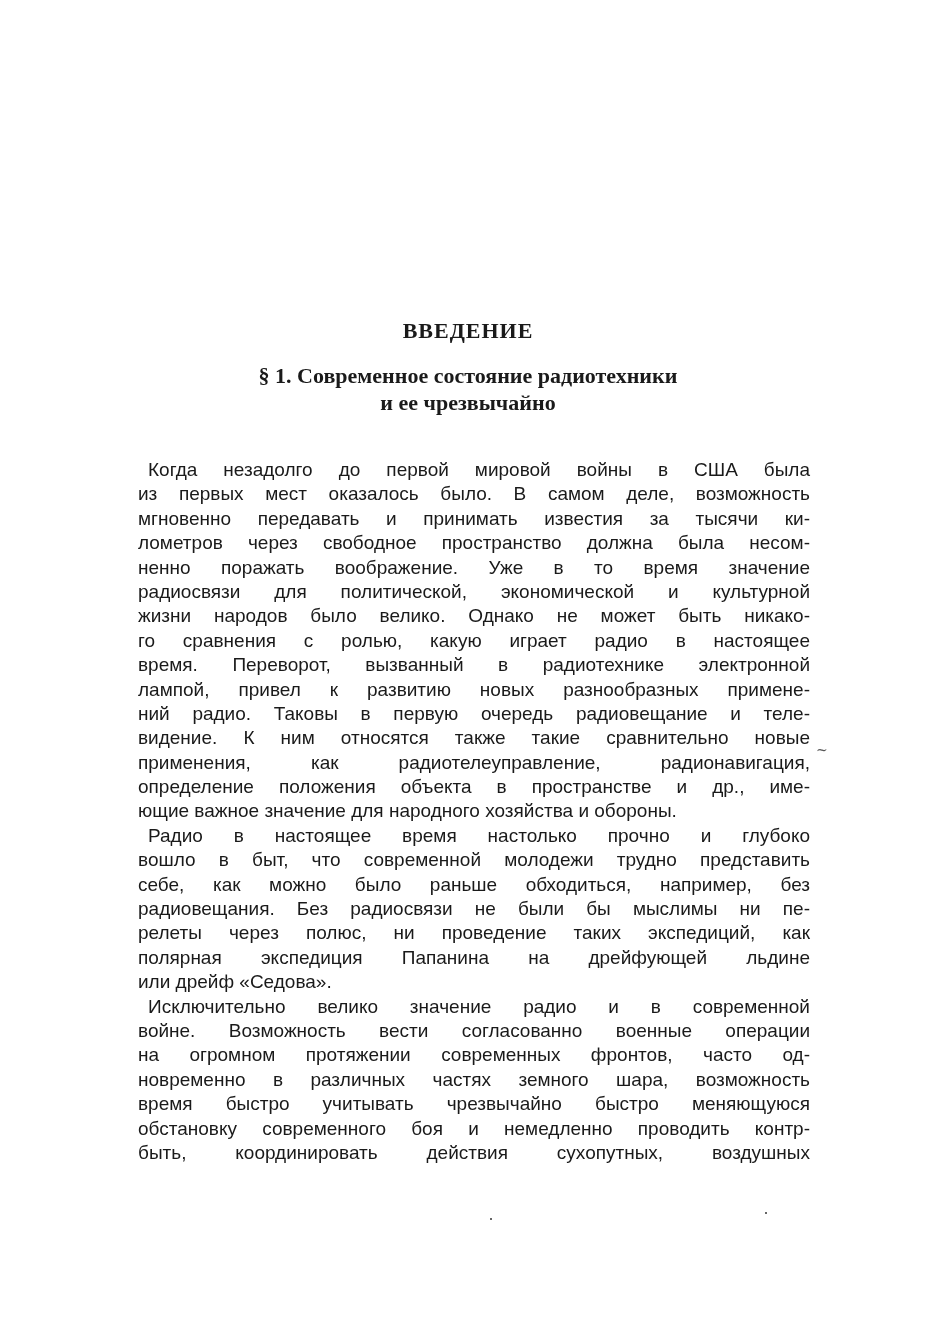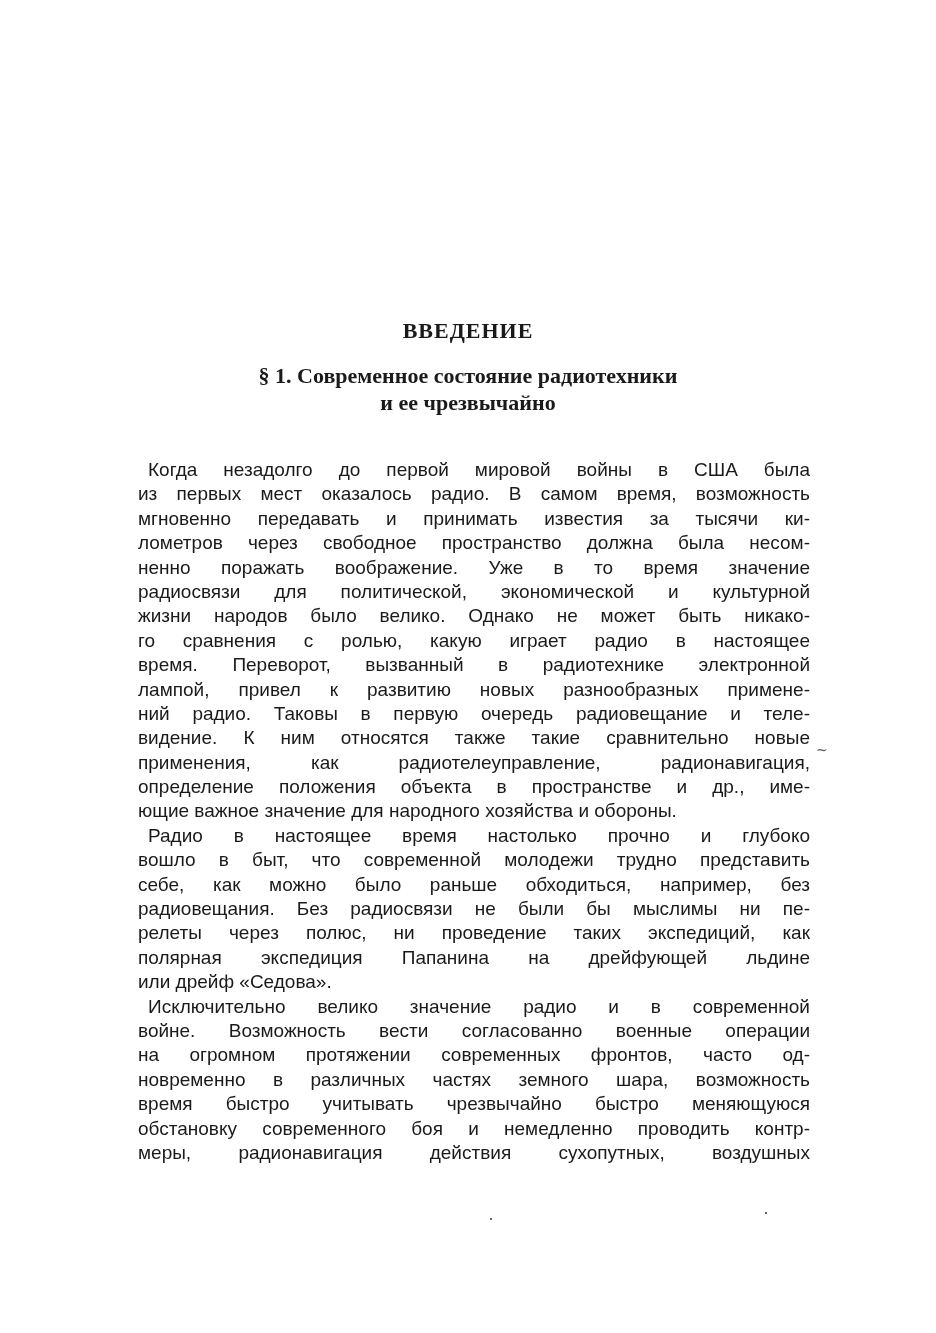--- a/index.html
+++ b/index.html
@@ -85,21 +85,21 @@
   <div class="chapter-title">ВВЕДЕНИЕ</div>
 
   <div class="section-title">
     <span>§ 1. Современное состояние радиотехники</span>
     <span>и ее чрезвычайно</span>
   </div>
 
   <div class="body-text">
 
     <span class="line indent">Когда незадолго до первой мировой войны в США была</span>
-    <span class="line">из первых мест оказалось радио. В самом время, возможность</span>
+    <span class="line">из первых мест оказалось было. В самом деле, возможность</span>
     <span class="line">мгновенно передавать и принимать известия за тысячи ки-</span>
     <span class="line">лометров через свободное пространство должна была несом-</span>
     <span class="line">ненно поражать воображение. Уже в то время значение</span>
     <span class="line">радиосвязи для политической, экономической и культурной</span>
     <span class="line">жизни народов было велико. Однако не может быть никако-</span>
     <span class="line">го сравнения с ролью, какую играет радио в настоящее</span>
     <span class="line">время. Переворот, вызванный в радиотехнике электронной</span>
     <span class="line">лампой, привел к развитию новых разнообразных примене-</span>
     <span class="line">ний радио. Таковы в первую очередь радиовещание и теле-</span>
     <span class="line">видение. К ним относятся также такие сравнительно новые</span>
@@ -114,19 +114,19 @@
     <span class="line">релеты через полюс, ни проведение таких экспедиций, как</span>
     <span class="line">полярная экспедиция Папанина на дрейфующей льдине</span>
     <span class="line last">или дрейф «Седова».</span>
 
     <span class="line indent">Исключительно велико значение радио и в современной</span>
     <span class="line">войне. Возможность вести согласованно военные операции</span>
     <span class="line">на огромном протяжении современных фронтов, часто од-</span>
     <span class="line">новременно в различных частях земного шара, возможность</span>
     <span class="line">время быстро учитывать чрезвычайно быстро меняющуюся</span>
     <span class="line">обстановку современного боя и немедленно проводить контр-</span>
-    <span class="line">меры, радионавигация действия сухопутных, воздушных</span>
+    <span class="line">быть, координировать действия сухопутных, воздушных</span>
   </div>
 
   <div class="margin-mark">~</div>
   <div class="speck" style="left:490px; top:1218px;"></div>
   <div class="speck" style="left:765px; top:1212px;"></div>
 </div>
 
 </body></html>

